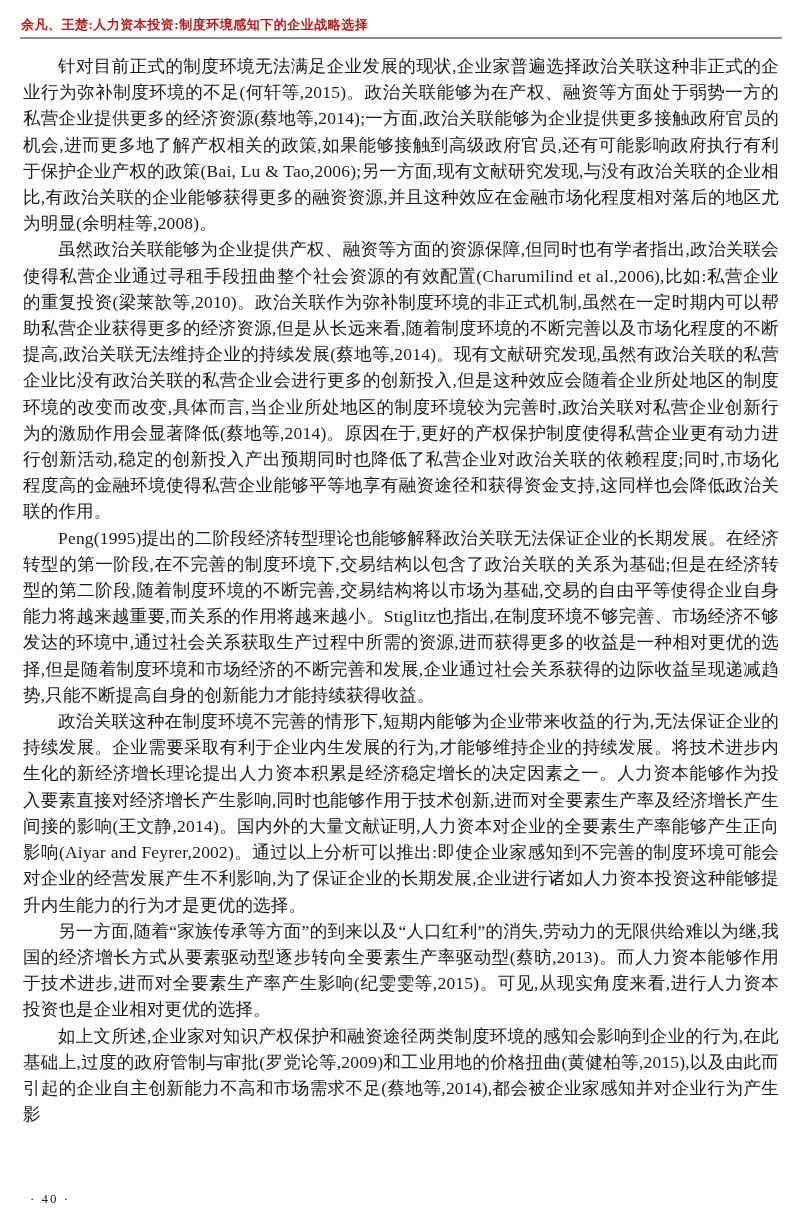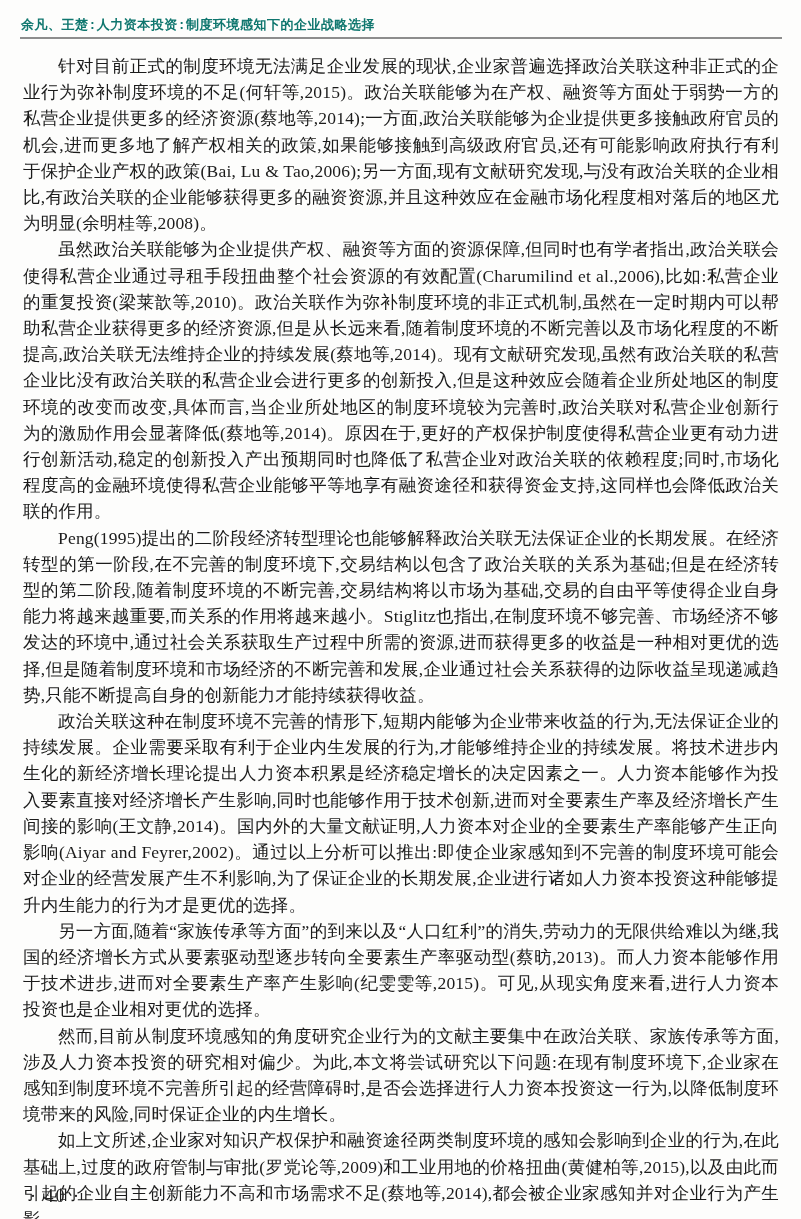--- a/index.html
+++ b/index.html
@@ -15,25 +15,25 @@
     background: #fdfdfc;
     overflow: hidden;
     font-family: "Liberation Serif", serif;
     box-sizing: border-box;
   }
   .running-header {
     position: absolute;
     top: 16px;
     left: 21px;
     right: 21px;
-    font-family: Liberation Mono, monospace;
+    font-family: Liberation Serif, serif;
     font-size: 13px;
     font-weight: 700;
     letter-spacing: 0.5px;
-    color: #0f766e;
+    color: #b91c1c;
     white-space: nowrap;
   }
   .header-rule {
     position: absolute;
     top: 37px;
     left: 20px;
     right: 19px;
     height: 0;
     border-top: 2px solid #8d8d8d;
   }
@@ -52,39 +52,38 @@
     text-justify: inter-ideograph;
     text-indent: 2em;
     font-weight: 500;
     letter-spacing: 0.2px;
     font-family: Liberation Serif, serif;
   }
   .page-footer {
     position: absolute;
     left: 30px;
     bottom: 12px;
-    font-size: 18px;
+    font-size: 13px;
     color: #222;
     letter-spacing: 2px;
   }
 </style>
 </head>
 <body>
 
 <div class="page">
 
   <div class="running-header">余凡、王楚:人力资本投资:制度环境感知下的企业战略选择</div>
 
   <div class="header-rule"></div>
 
   <div class="content">
     <p>针对目前正式的制度环境无法满足企业发展的现状,企业家普遍选择政治关联这种非正式的企业行为弥补制度环境的不足(何轩等,2015)。政治关联能够为在产权、融资等方面处于弱势一方的私营企业提供更多的经济资源(蔡地等,2014);一方面,政治关联能够为企业提供更多接触政府官员的机会,进而更多地了解产权相关的政策,如果能够接触到高级政府官员,还有可能影响政府执行有利于保护企业产权的政策(Bai, Lu &amp; Tao,2006);另一方面,现有文献研究发现,与没有政治关联的企业相比,有政治关联的企业能够获得更多的融资资源,并且这种效应在金融市场化程度相对落后的地区尤为明显(余明桂等,2008)。</p>
     <p>虽然政治关联能够为企业提供产权、融资等方面的资源保障,但同时也有学者指出,政治关联会使得私营企业通过寻租手段扭曲整个社会资源的有效配置(Charumilind et al.,2006),比如:私营企业的重复投资(梁莱歆等,2010)。政治关联作为弥补制度环境的非正式机制,虽然在一定时期内可以帮助私营企业获得更多的经济资源,但是从长远来看,随着制度环境的不断完善以及市场化程度的不断提高,政治关联无法维持企业的持续发展(蔡地等,2014)。现有文献研究发现,虽然有政治关联的私营企业比没有政治关联的私营企业会进行更多的创新投入,但是这种效应会随着企业所处地区的制度环境的改变而改变,具体而言,当企业所处地区的制度环境较为完善时,政治关联对私营企业创新行为的激励作用会显著降低(蔡地等,2014)。原因在于,更好的产权保护制度使得私营企业更有动力进行创新活动,稳定的创新投入产出预期同时也降低了私营企业对政治关联的依赖程度;同时,市场化程度高的金融环境使得私营企业能够平等地享有融资途径和获得资金支持,这同样也会降低政治关联的作用。</p>
     <p>Peng(1995)提出的二阶段经济转型理论也能够解释政治关联无法保证企业的长期发展。在经济转型的第一阶段,在不完善的制度环境下,交易结构以包含了政治关联的关系为基础;但是在经济转型的第二阶段,随着制度环境的不断完善,交易结构将以市场为基础,交易的自由平等使得企业自身能力将越来越重要,而关系的作用将越来越小。Stiglitz也指出,在制度环境不够完善、市场经济不够发达的环境中,通过社会关系获取生产过程中所需的资源,进而获得更多的收益是一种相对更优的选择,但是随着制度环境和市场经济的不断完善和发展,企业通过社会关系获得的边际收益呈现递减趋势,只能不断提高自身的创新能力才能持续获得收益。</p>
     <p>政治关联这种在制度环境不完善的情形下,短期内能够为企业带来收益的行为,无法保证企业的持续发展。企业需要采取有利于企业内生发展的行为,才能够维持企业的持续发展。将技术进步内生化的新经济增长理论提出人力资本积累是经济稳定增长的决定因素之一。人力资本能够作为投入要素直接对经济增长产生影响,同时也能够作用于技术创新,进而对全要素生产率及经济增长产生间接的影响(王文静,2014)。国内外的大量文献证明,人力资本对企业的全要素生产率能够产生正向影响(Aiyar and Feyrer,2002)。通过以上分析可以推出:即使企业家感知到不完善的制度环境可能会对企业的经营发展产生不利影响,为了保证企业的长期发展,企业进行诸如人力资本投资这种能够提升内生能力的行为才是更优的选择。</p>
     <p>另一方面,随着“家族传承等方面”的到来以及“人口红利”的消失,劳动力的无限供给难以为继,我国的经济增长方式从要素驱动型逐步转向全要素生产率驱动型(蔡昉,2013)。而人力资本能够作用于技术进步,进而对全要素生产率产生影响(纪雯雯等,2015)。可见,从现实角度来看,进行人力资本投资也是企业相对更优的选择。</p>
-    <p>然而,目前从制度环境感知的角度研究企业行为的文献主要集中在政治关联、家族传承等方面,涉及人力资本投资的研究相对偏少。为此,本文将尝试研究以下问题:在现有制度环境下,企业家在感知到制度环境不完善所引起的经营障碍时,是否会选择进行人力资本投资这一行为,以降低制度环境带来的风险,同时保证企业的内生增长。</p>
     <p>如上文所述,企业家对知识产权保护和融资途径两类制度环境的感知会影响到企业的行为,在此基础上,过度的政府管制与审批(罗党论等,2009)和工业用地的价格扭曲(黄健柏等,2015),以及由此而引起的企业自主创新能力不高和市场需求不足(蔡地等,2014),都会被企业家感知并对企业行为产生影</p>
   </div>
 
   <div class="page-footer">· 40 ·</div>
 
 </div>
 
 </body></html>

